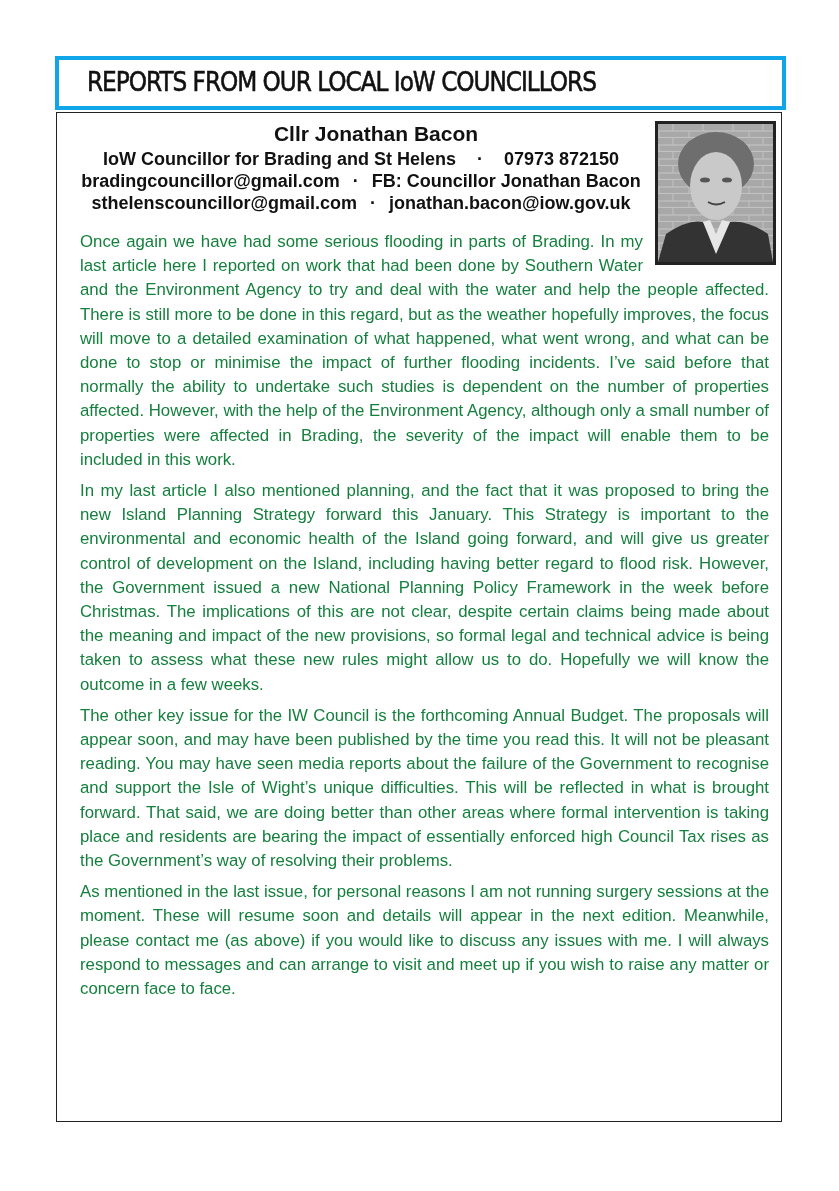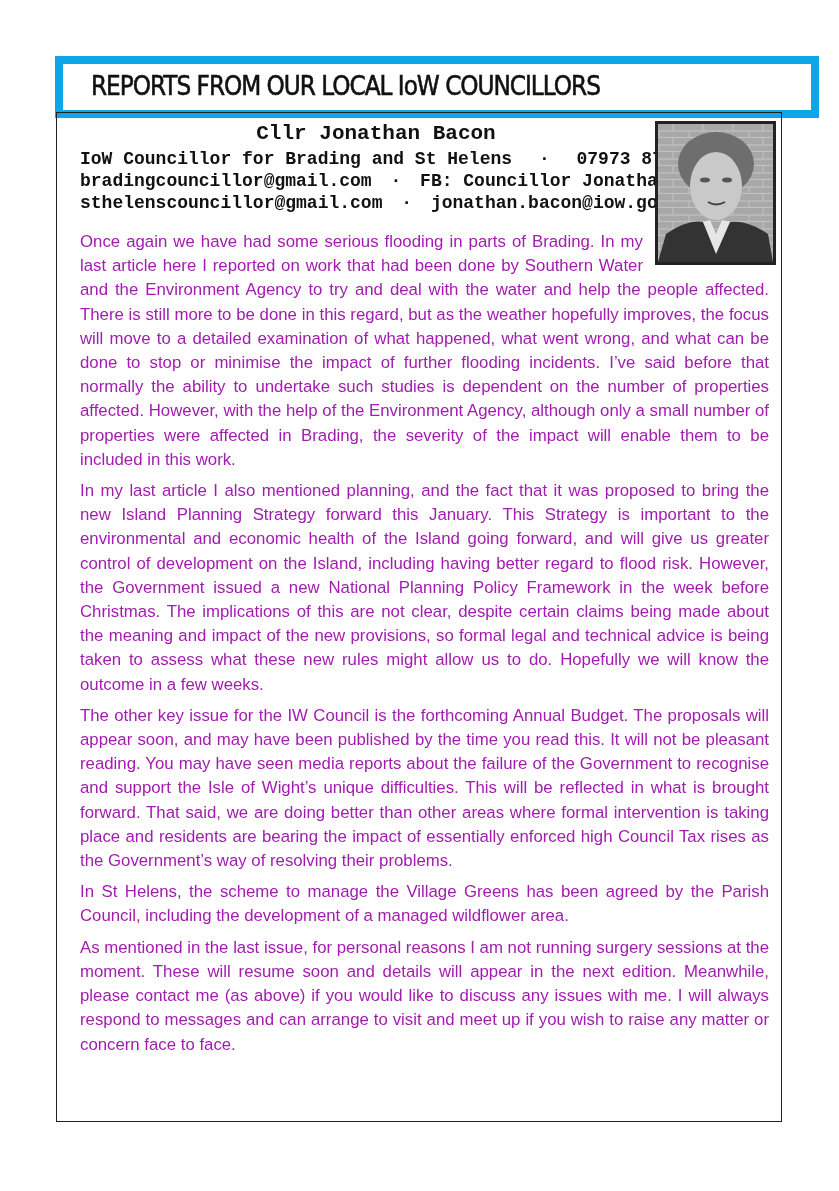--- a/index.html
+++ b/index.html
@@ -14,23 +14,22 @@
       overflow: hidden;
       color: #111111;
       font-family: "DejaVu Sans", sans-serif;
     }
     .header-box {
       position: absolute;
       left: 55px;
       top: 56px;
       width: 723px;
       height: 46px;
-      border: 8px solid #0ea5e9;
+      border: 4px solid #0ea5e9;
       box-sizing: content-box;
-      padding-left: 25px;
     }
     .header-title {
       position: absolute;
       left: 28px;
       top: 6px;
       font-family: "DejaVu Sans", sans-serif;
       font-size: 27px;
       font-weight: normal;
       letter-spacing: -1.2px;
       transform: scaleX(0.86);
@@ -58,21 +57,21 @@
       box-sizing: border-box;
       overflow: hidden;
       background: #9a9a9a;
     }
     .contact-block {
       position: absolute;
       left: 80px;
       top: 120px;
       width: 562px;
       text-align: center;
-      font-family: Liberation Mono, monospace;
+      font-family: Liberation Sans, sans-serif;
       font-weight: bold;
     }
     .name {
       font-size: 21px;
       line-height: 28px;
       margin-left: 30px;
     }
     .contact-line {
       font-size: 18px;
       line-height: 22px;
@@ -84,21 +83,21 @@
     }
     .body-text {
       position: absolute;
       left: 80px;
       top: 230px;
       width: 689px;
       font-family: "Liberation Sans", sans-serif;
       font-size: 16.8px;
       line-height: 24.2px;
       text-align: justify;
-      color: #a21caf;
+      color: #15803d;
     }
     .body-text p {
       margin: 0 0 7px 0;
     }
     .float-spacer {
       float: right;
       width: 126px;
       height: 36px;
     }
     .page-number {
@@ -160,17 +159,16 @@
     <path d="M0 138 L8 110 Q30 95 45 98 L58 120 L72 98 Q90 96 110 110 L115 138 Z" fill="#333"></path>
     <path d="M45 98 L58 130 L72 98 L64 96 L58 110 L52 96 Z" fill="#e6e6e6"></path>
   </svg>
 </div>
 
 <div class="body-text">
   <div class="float-spacer"></div>
   <p>Once again we have had some serious flooding in parts of Brading. In my last article here I reported on work that had been done by Southern Water and the Environment Agency to try and deal with the water and help the people affected. There is still more to be done in this regard, but as the weather hopefully improves, the focus will move to a detailed examination of what happened, what went wrong, and what can be done to stop or minimise the impact of further flooding incidents. I’ve said before that normally the ability to undertake such studies is dependent on the number of properties affected. However, with the help of the Environment Agency, although only a small number of properties were affected in Brading, the severity of the impact will enable them to be included in this work.</p>
   <p>In my last article I also mentioned planning, and the fact that it was proposed to bring the new Island Planning Strategy forward this January. This Strategy is important to the environmental and economic health of the Island going forward, and will give us greater control of development on the Island, including having better regard to flood risk. However, the Government issued a new National Planning Policy Framework in the week before Christmas. The implications of this are not clear, despite certain claims being made about the meaning and impact of the new provisions, so formal legal and technical advice is being taken to assess what these new rules might allow us to do. Hopefully we will know the outcome in a few weeks.</p>
   <p>The other key issue for the IW Council is the forthcoming Annual Budget. The proposals will appear soon, and may have been published by the time you read this. It will not be pleasant reading. You may have seen media reports about the failure of the Government to recognise and support the Isle of Wight’s unique difficulties. This will be reflected in what is brought forward. That said, we are doing better than other areas where formal intervention is taking place and residents are bearing the impact of essentially enforced high Council Tax rises as the Government’s way of resolving their problems.</p>
-  <p>In St Helens, the scheme to manage the Village Greens has been agreed by the Parish Council, including the development of a managed wildflower area.</p>
   <p>As mentioned in the last issue, for personal reasons I am not running surgery sessions at the moment. These will resume soon and details will appear in the next edition. Meanwhile, please contact me (as above) if you would like to discuss any issues with me. I will always respond to messages and can arrange to visit and meet up if you wish to raise any matter or concern face to face.</p>
 </div>
 
 <div class="page-number">23</div>
 
 </body></html>

